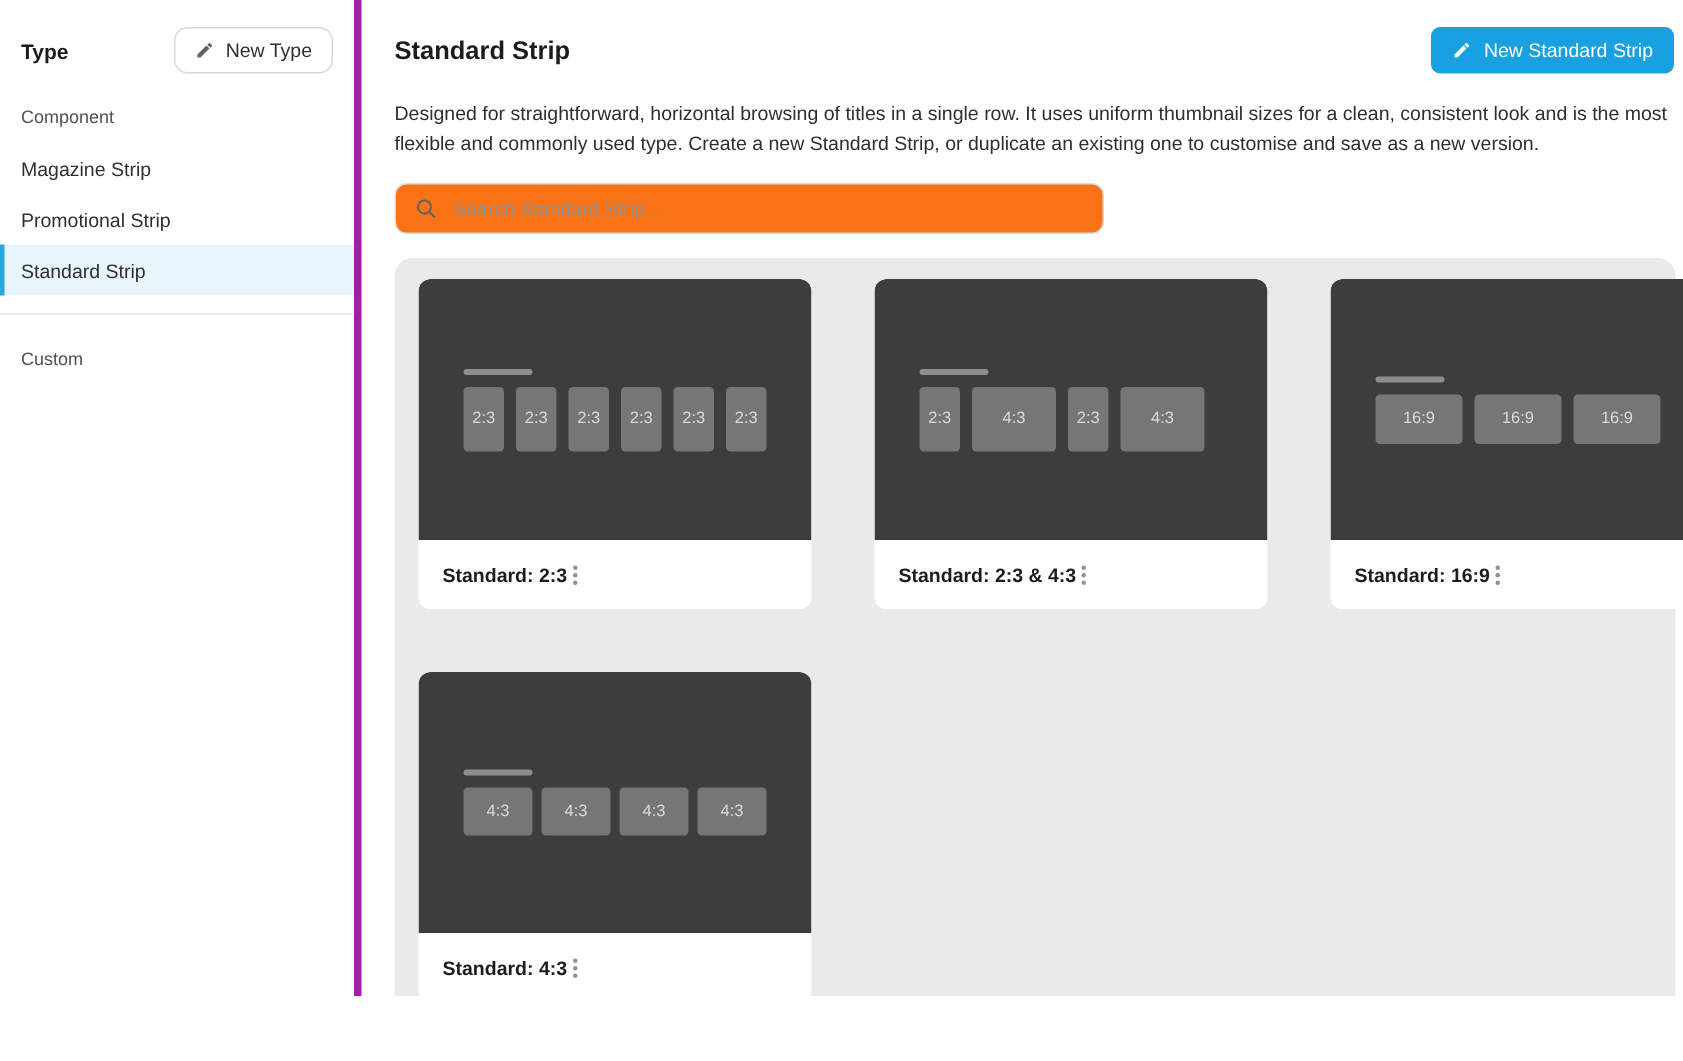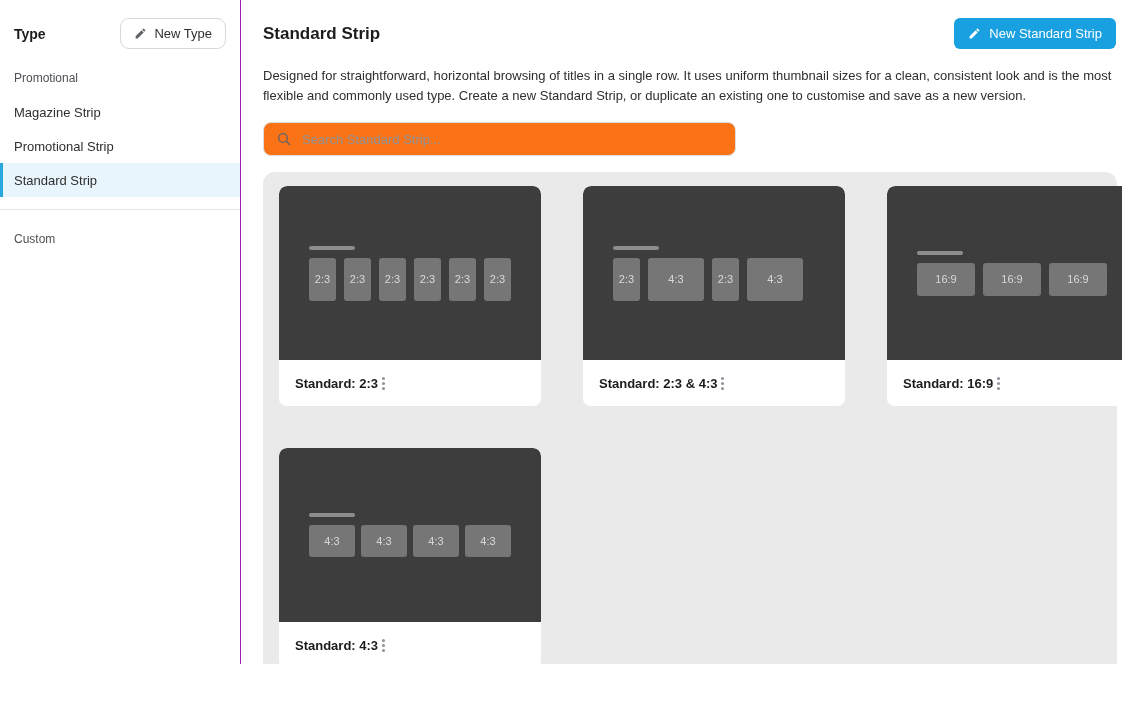--- a/index.html
+++ b/index.html
@@ -10,21 +10,21 @@
   
   .tabbar { display:flex; align-items:stretch; height:43px; border-bottom:1px solid #e4e4e4; padding-left:10px; }
   .tab { position:relative; display:flex; align-items:center; padding:0 24px; font-size:13px; color:#5c6166; font-weight:400; cursor:pointer; white-space:nowrap; }
   .tab.active { background:#e9f6fd; color:#1f2226; font-weight:700; border-radius:8px 8px 0 0; }
   .tab.active::after { content:""; position:absolute; left:0; right:0; bottom:-1px; height:3px; background:#18a0e0; border-radius:2px; }
 
   
   .layout { display:flex; height:664px; }
 
   
-  .sidebar { width:241px; border-right:1px solid #a21caf; padding-top:18px; flex-shrink:0; }
+  .sidebar { width:241px; border-right:5px solid #a21caf; padding-top:18px; flex-shrink:0; }
   .sidebar-header { display:flex; align-items:center; justify-content:space-between; padding:0 14px; height:31px; }
   .sidebar-title { font-size:14px; font-weight:700; color:#1c1c1c; }
   .new-type-btn { display:flex; align-items:center; gap:7px; background:#fff; border:1px solid #d8d8d8; border-radius:9px; height:31px; padding:0 13px; font-size:13px; color:#2f2f2f; cursor:pointer; font-family:inherit; }
   .new-type-btn svg { width:13px; height:13px; fill:#5f6368; }
   .section-label { padding:0 14px; margin-top:22px; font-size:12px; color:#4d5156; font-weight:400; }
   .nav-items { margin-top:10px; }
   .nav-item { display:flex; align-items:center; justify-content:flex-start; height:34px; padding:0 14px; font-size:13px; color:#2f2f2f; cursor:pointer; }
   .nav-item.selected { background:#e9f5fc; border-left:3px solid #29a7e0; padding-left:11px; }
   .sidebar-divider { border:none; border-top:1px solid #e6e6e6; margin-top:12px; }
   .kebab { display:flex; flex-direction:column; gap:2px; align-items:center; padding:4px; background:none; border:none; cursor:pointer; }
@@ -73,21 +73,21 @@
         <button class="new-type-btn">
           <span style="display:flex;">
             <svg viewBox="0 0 24 24">
                 <path d="M3 17.25V21h3.75L17.8 9.94l-3.75-3.75L3 17.25zM20.7 7.04a1 1 0 0 0 0-1.41l-2.34-2.34a1 1 0 0 0-1.41 0l-1.83 1.83 3.75 3.75 1.83-1.83z"></path>
               </svg>
           </span>
           <span>New Type</span>
         </button>
       </div>
 
-      <div class="section-label">Promotional</div>
+      <div class="section-label">Component</div>
       <div class="nav-items">
         <div class="nav-item">
           <span>Magazine Strip</span>
         </div>
         <div class="nav-item">
           <span>Promotional Strip</span>
         </div>
         <div class="nav-item selected">
           <span>Standard Strip</span>
         </div>

